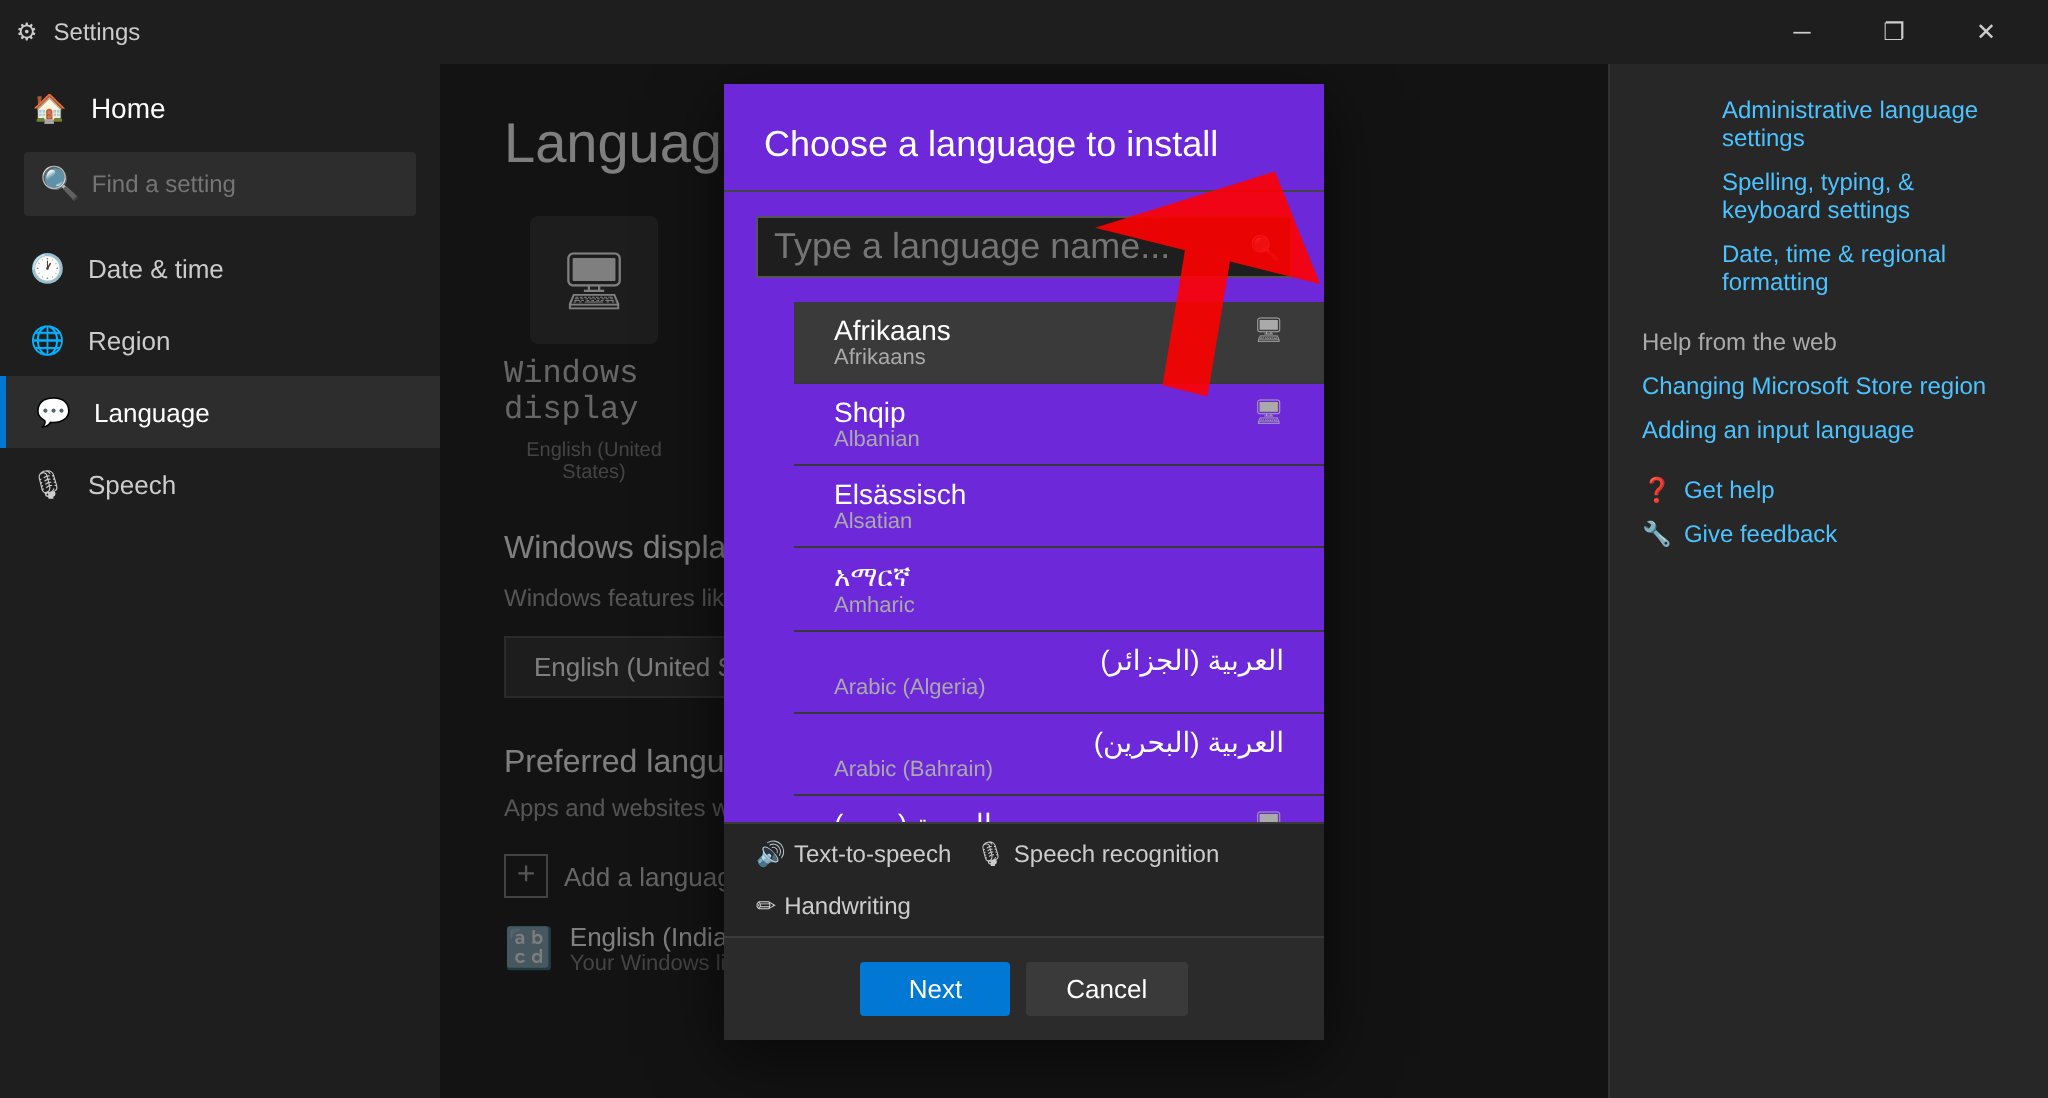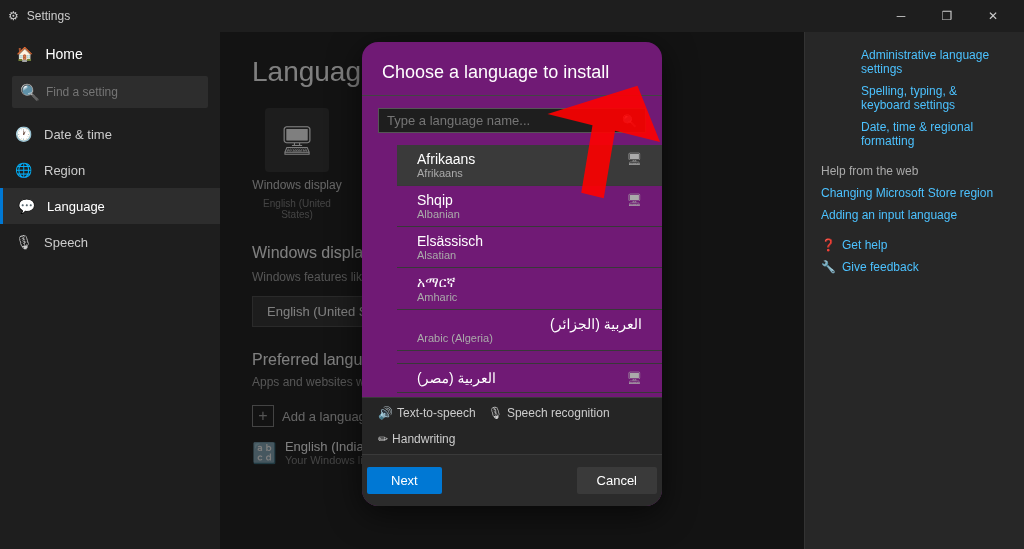--- a/index.html
+++ b/index.html
@@ -144,23 +144,24 @@
       width: 64px;
       height: 64px;
       background: #3a3a3a;
       border-radius: 4px;
       display: flex;
       align-items: center;
       justify-content: center;
       font-size: 28px;
     }
     .settings-card-label {
-      font-size: 12px;
+      font-size: 16px;
       color: #ccc;
-      text-align: right;
+      text-align: left;
+      font-family: Liberation Mono, monospace;
     }
     .settings-card-sublabel {
       font-size: 10px;
       color: #888;
       text-align: center;
     }
     .section-title {
       font-size: 16px;
       margin-bottom: 8px;
     }
@@ -264,23 +265,23 @@
       position: absolute;
       top: 0; left: 0; right: 0; bottom: 0;
       background: rgba(0,0,0,0.5);
       display: flex;
       align-items: flex-start;
       justify-content: center;
       padding-top: 10px;
       z-index: 100;
     }
     .dialog {
-      background: #701a75;
+      background: #6d28d9;
       width: 300px;
-      border-radius: 16px;
+      border-radius: 0;
       box-shadow: 0 8px 32px rgba(0,0,0,0.6);
       overflow: hidden;
     }
     .dialog-title {
       font-size: 18px;
       font-weight: 300;
       padding: 20px 20px 12px 20px;
       border-bottom: 1px solid #444;
     }
     .dialog-search {
@@ -289,21 +290,21 @@
       border: 1px solid #555;
       display: flex;
       align-items: center;
       padding: 4px 8px;
       gap: 6px;
     }
     .dialog-search input {
       background: transparent;
       border: none;
       color: #aaa;
-      font-size: 13px;
+      font-size: 18px;
       outline: none;
       flex: 1;
     }
     .lang-list {
       max-height: 260px;
       overflow-y: auto;
       padding: 0 0 4px 0;
       margin-left: 35px;
     }
     .lang-list::-webkit-scrollbar { width: 6px; }
@@ -341,21 +342,21 @@
     }
     .feature-badge {
       display: flex;
       align-items: center;
       gap: 4px;
       font-size: 12px;
       color: #ccc;
     }
     .dialog-footer {
       display: flex;
-      justify-content: space-between;
+      justify-content: center;
       gap: 8px;
       padding: 12px 5px;
       background: #2b2b2b;
       border-top: 1px solid #3a3a3a;
     }
     .btn-next {
       background: #0078d4;
       color: #fff;
       border: none;
       padding: 6px 24px;
@@ -512,20 +513,24 @@
             </div>
             <div class="lang-english">Amharic</div>
           </div>
           <div class="lang-list-item">
             <div class="lang-native" style="direction:rtl; text-align:right; display:block;">
               <span>العربية (الجزائر)</span>
             </div>
             <div class="lang-english">Arabic (Algeria)</div>
           </div>
           <div class="lang-list-item">
+            <div class="lang-native" style="direction:rtl; text-align:right; display:block;">
+              <span>العربية (البحرين)</span>
+            </div>
+            <div class="lang-english">Arabic (Bahrain)</div>
           </div>
           <div class="lang-list-item">
             <div class="lang-native">
               <span style="direction:rtl;">العربية (مصر)</span>
               <div class="lang-feature-icons">
                 <span style="color:#aaa;">🖥</span>
               </div>
             </div>
 
           </div>

